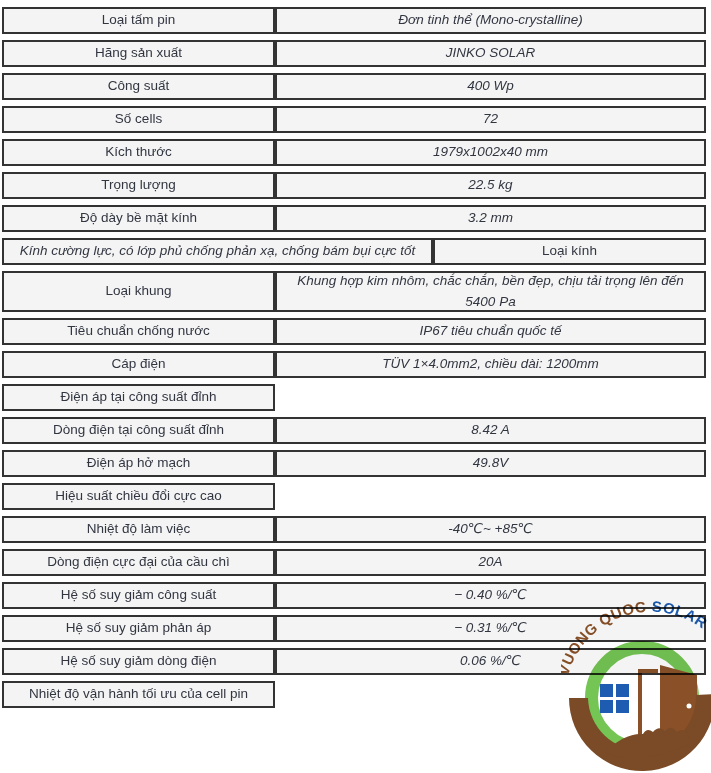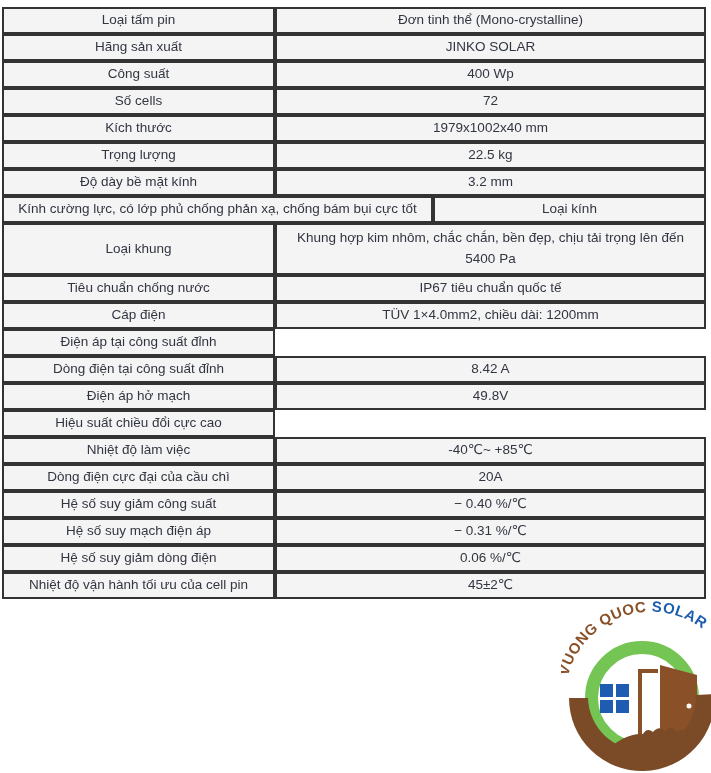--- a/index.html
+++ b/index.html
@@ -12,37 +12,37 @@
   }
   .spec-table {
     position: absolute;
     left: 2px; top: 7px;
     width: 704px;
   }
   .row {
     display: flex;
     gap: 0;
     height: 27px;
-    margin-bottom: 0;
+    margin-bottom: 6px;
   }
-  .row.tall { height: 52px; }
+  .row.tall { height: 41px; }
   .cell {
     background: #f4f4f4;
     border: 2px solid #333333;
     display: flex;
     align-items: center;
     justify-content: center;
     text-align: center;
     font-size: 13.5px;
     color: #323641;
     line-height: 1.55;
     padding: 0 10px;
   }
   .cell.label { width: 273px; flex: none; }
-  .cell.value { flex: 1; }
+  .cell.value { flex: 1; font-style: italic; }
   .logo {
     position: absolute;
     left: 561px; top: 592px;
     width: 150px; height: 185px;
     mix-blend-mode: multiply;
     pointer-events: none;
   }
   .logo text {
     font-family: "Liberation Sans", "DejaVu Sans", sans-serif;
     font-weight: bold;
@@ -121,30 +121,29 @@
   </div>
   <div class="row">
     <div class="cell label">Dòng điện cực đại của cầu chì</div>
     <div class="cell value">20A</div>
   </div>
   <div class="row">
     <div class="cell label">Hệ số suy giảm công suất</div>
     <div class="cell value">− 0.40 %/℃</div>
   </div>
   <div class="row">
-    <div class="cell label">Hệ số suy mạch điện áp</div>
+    <div class="cell label">Hệ số suy giảm phản áp</div>
     <div class="cell value">− 0.31 %/℃</div>
   </div>
   <div class="row">
     <div class="cell label">Hệ số suy giảm dòng điện</div>
     <div class="cell value">0.06 %/℃</div>
   </div>
   <div class="row">
     <div class="cell label">Nhiệt độ vận hành tối ưu của cell pin</div>
-    <div class="cell value">45±2℃</div>
   </div>
 </div>
 
 <svg class="logo" viewBox="0 0 150 185" aria-hidden="true">
   <defs>
     <path id="arcpath" d="M 6 88 A 86 86 0 0 1 150 44" fill="none"></path>
   </defs>
 
   <text>
     <textPath href="#arcpath" startOffset="2%">

